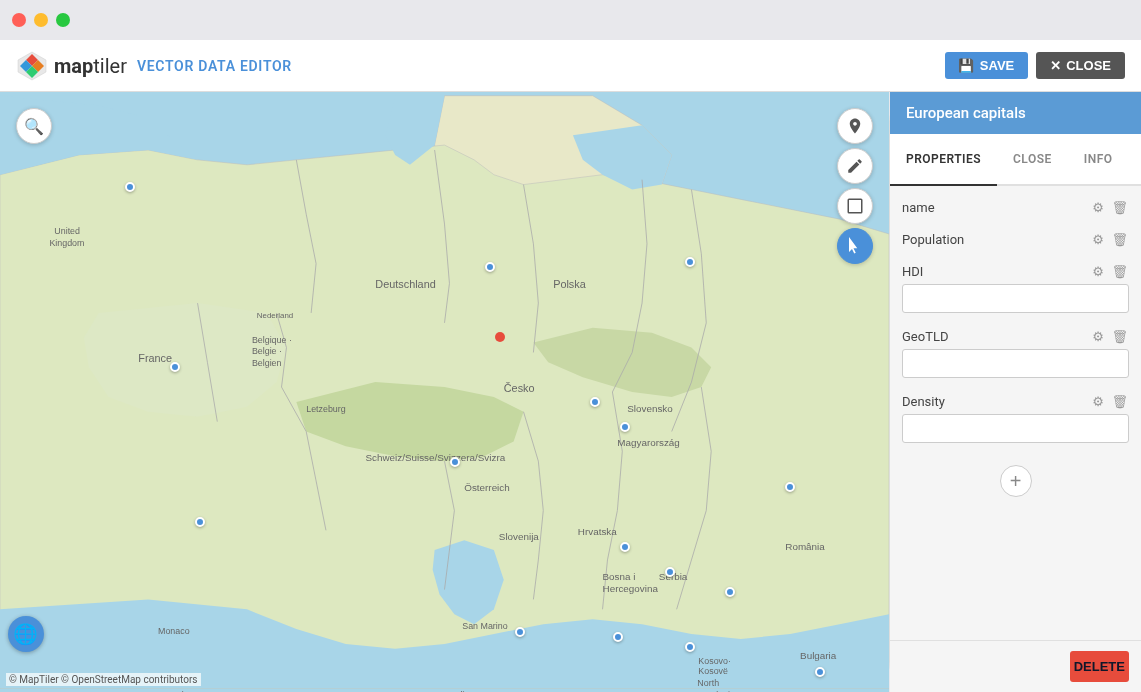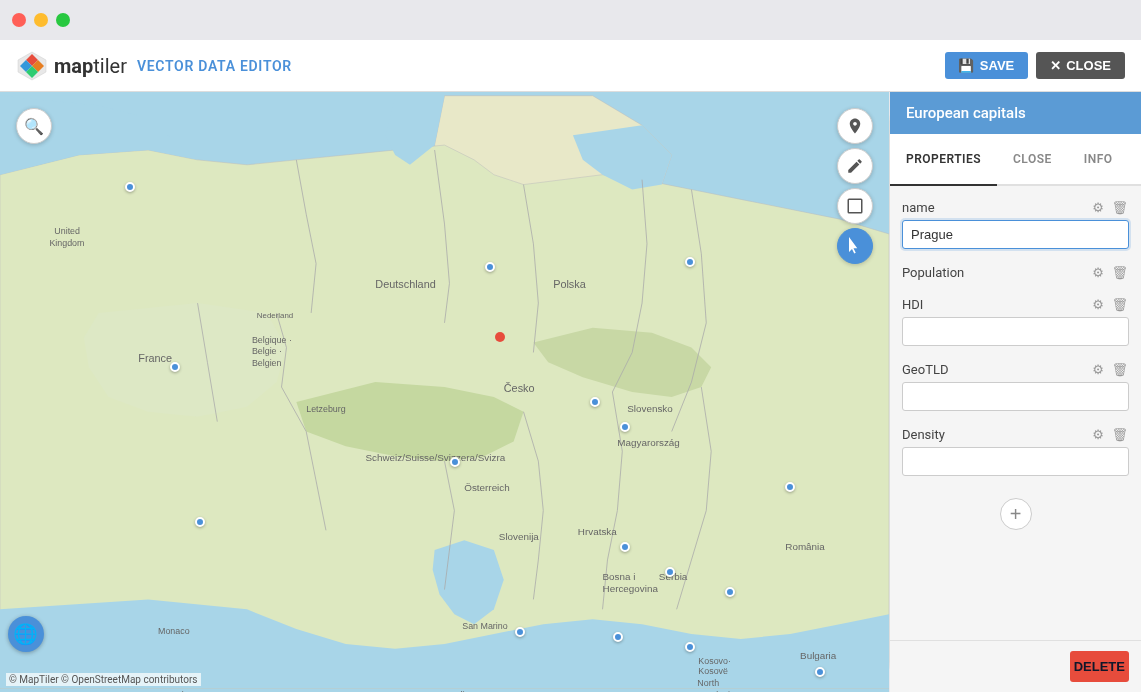--- a/index.html
+++ b/index.html
@@ -504,21 +504,20 @@
     <div class="panel-body" id="fields-container">
 
     <div class="field-group">
     <div class="field-label-row">
       <span class="field-label">name</span>
       <div class="field-actions">
         <button class="field-action-btn" title="Settings">⚙</button>
         <button class="field-action-btn" title="Delete">🗑</button>
       </div>
     </div>
-    <input class="field-input highlight" type="text" value="Prague" placeholder="Prague" style="">
   </div>
         <div class="field-group">
     <div class="field-label-row">
       <span class="field-label">Population</span>
       <div class="field-actions">
         <button class="field-action-btn" title="Settings">⚙</button>
         <button class="field-action-btn" title="Delete">🗑</button>
       </div>
     </div>
   </div>

